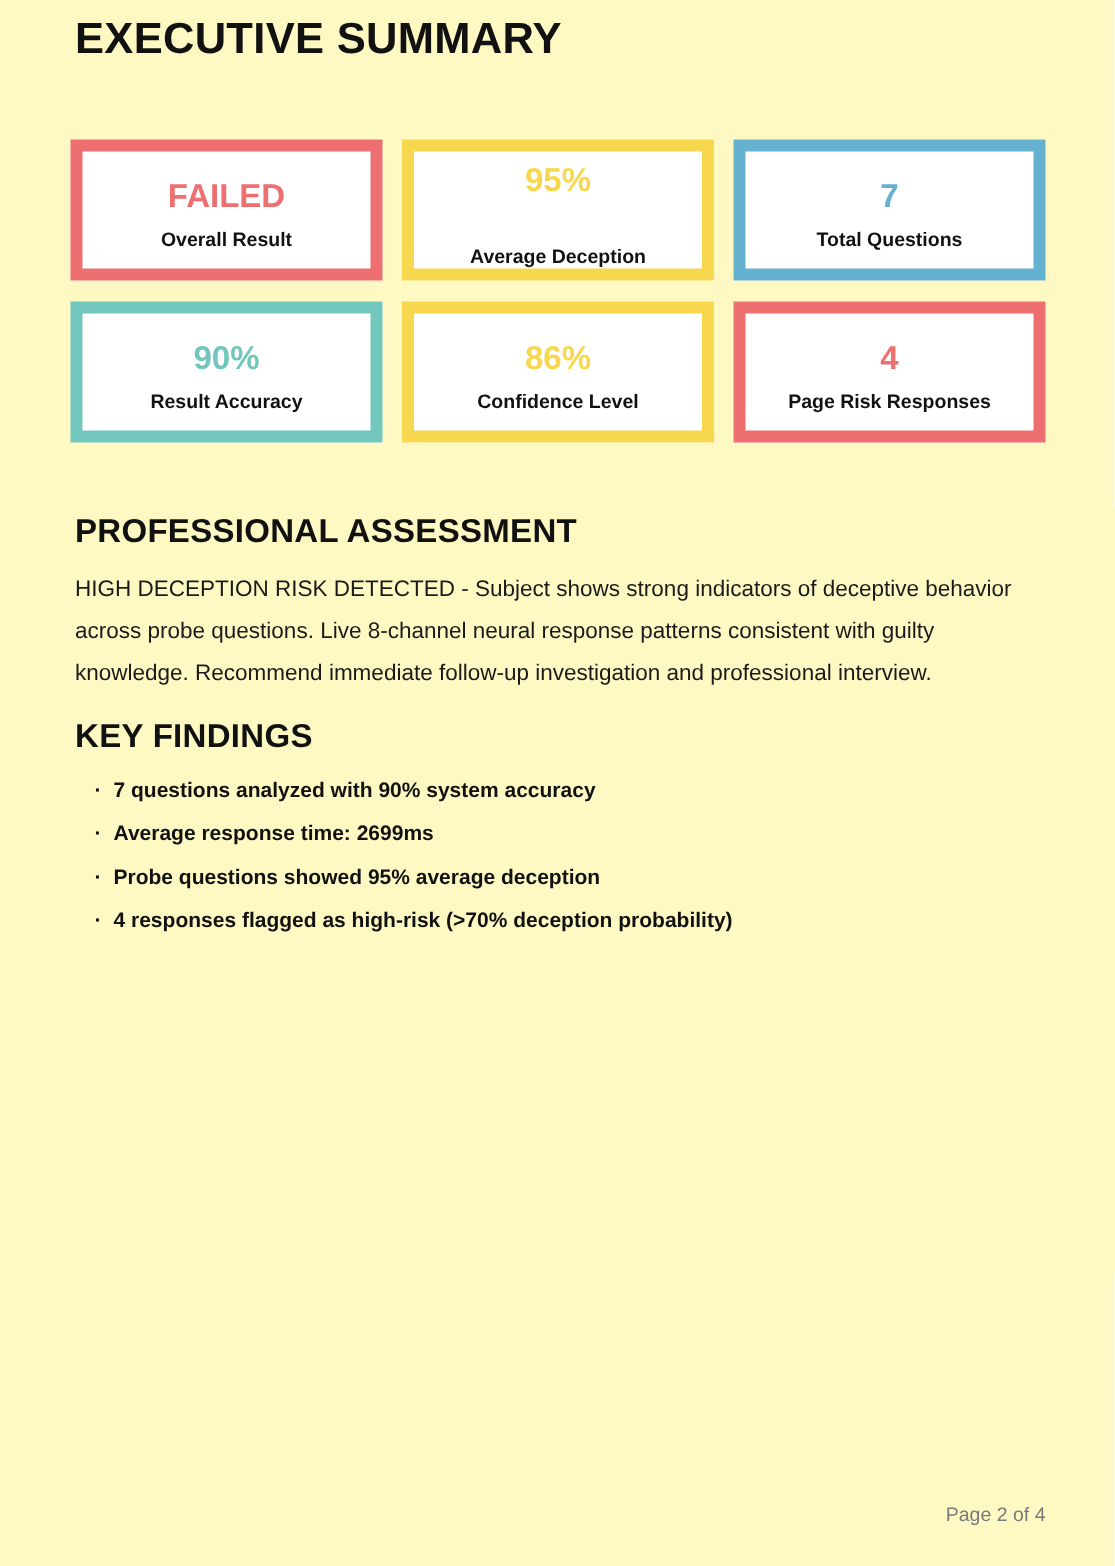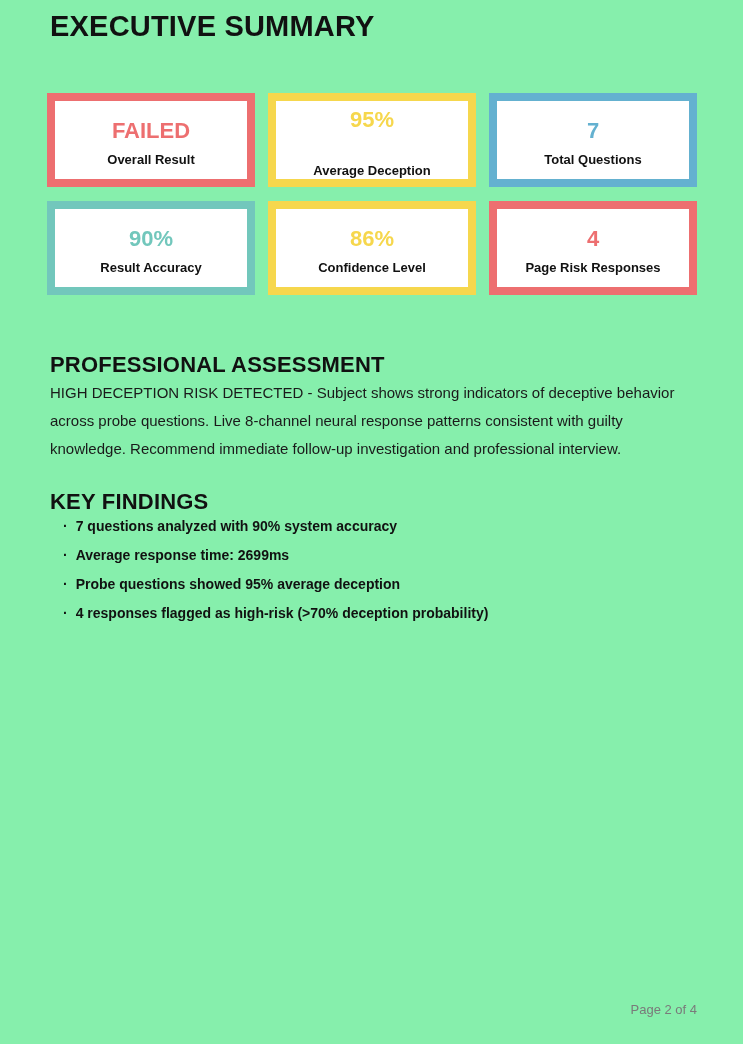--- a/index.html
+++ b/index.html
@@ -4,21 +4,21 @@
 <style>
   * { margin: 0; padding: 0; box-sizing: border-box; }
   html, body { background: #ffffff; }
   body {
     width: 743px; height: 1044px;
     font-family: "Liberation Sans", sans-serif;
     color: #1a1a1a;
     position: relative;
     overflow: hidden;
   }
-  .page { position: absolute; inset: 0; background: #86efac; }
+  .page { position: absolute; inset: 0; background: #fef9c3; }
 
   .doc-title {
     position: absolute; left: 50px; top: 10px;
     font-size: 29px; font-weight: 700; letter-spacing: 0.2px;
     color: #111111;
   }
 
   .cards-grid {
     position: absolute; left: 47px; top: 93px; width: 650px;
     display: grid;
@@ -39,21 +39,20 @@
   .metric-label {
     margin-top: 11px;
     font-size: 13px; font-weight: 700; color: #111111;
     line-height: 13px;
   }
 
   .section-heading {
     position: absolute; left: 50px;
     font-size: 22px; font-weight: 700; color: #111111;
     letter-spacing: 0.2px;
-    margin-top: 11px;
   }
   #assessment-heading { top: 341px; }
   #findings-heading  { top: 478px; }
 
   .body-paragraph {
     position: absolute; left: 50px; top: 379px; width: 650px;
     font-size: 15px; line-height: 28px; font-weight: 400;
     color: #1a1a1a;
   }
 

